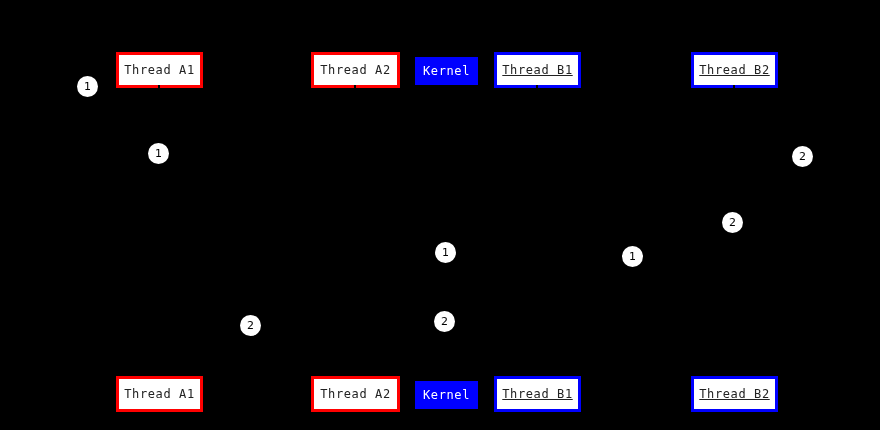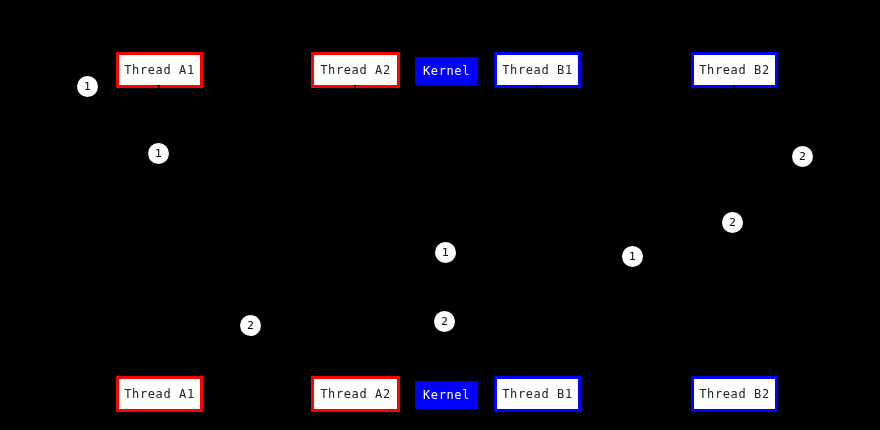--- a/index.html
+++ b/index.html
@@ -39,21 +39,21 @@
     white-space: nowrap;
     line-height: 1;
   }
   .participant.outlined {
     background: #FFFFFF;
     border-style: solid;
     border-width: 3px;
     color: #222222;
   }
   .participant.outlined.red   { border-color: #FF0000; }
-  .participant.outlined.blue  { border-color: #0000FF; }
+  .participant.outlined.blue  { border-color: #0000FF; text-decoration: underline; }
   .participant.filled {
     background: #0000FF;
     border: 0;
     color: #FFFFFF;
   }
   
   .notch {
     position: absolute;
     width: 2px;
     height: 4px;

